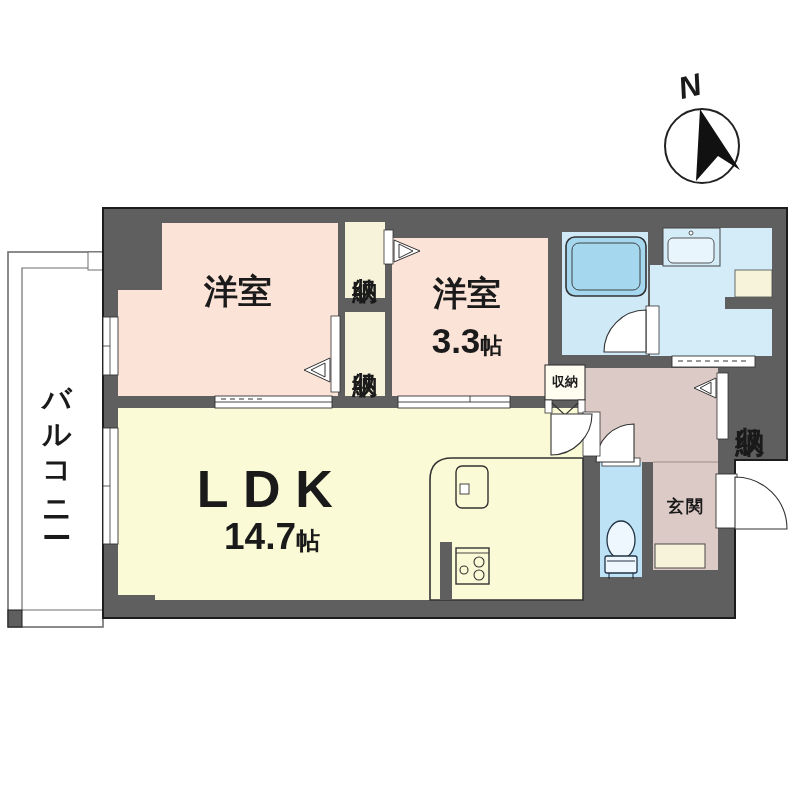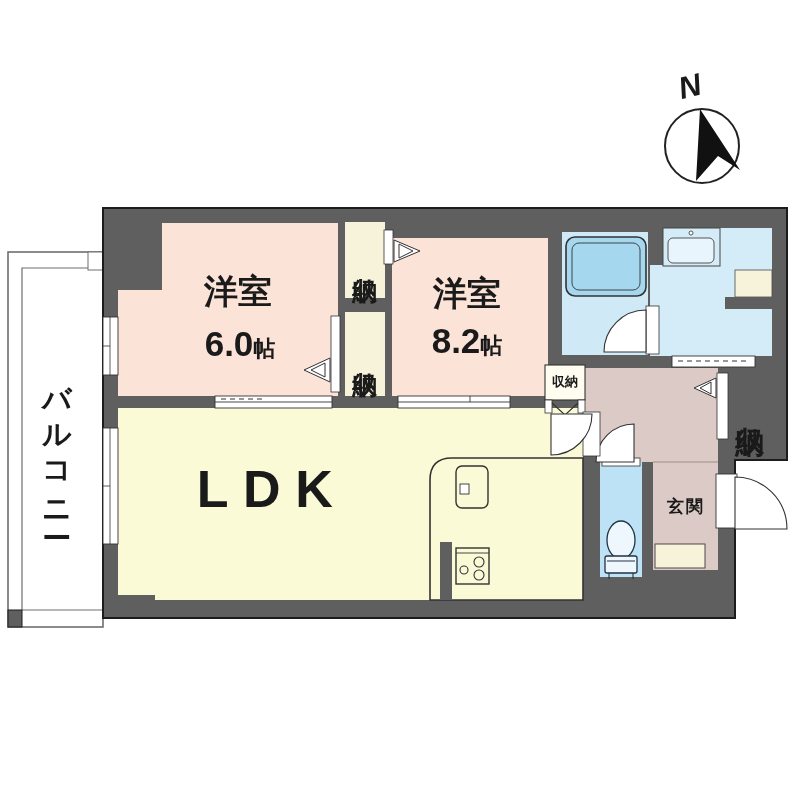--- a/index.html
+++ b/index.html
@@ -163,30 +163,30 @@
     <circle cx="702" cy="146" r="37" fill="#fff" stroke="#222" stroke-width="2"></circle>
     <path d="M700,109 L740,170 L718,156 L696,181 Z" fill="#111"></path>
   </g>
 </svg>
 
   <div class="label compass-n" style="left:690px;top:87px;">N</div>
 
   <div class="label vtext balcony-v" style="left:57px;top:447px;">バルコニー</div>
 
   <div class="label room-title" style="left:238px;top:292px;">洋室</div>
-  <div class="label room-size" style="left:240px;top:344px;">
-    <span>6.0</span><span class="unit">帖</span>
-  </div>
 
   <div class="label room-title" style="left:467px;top:294px;">洋室</div>
   <div class="label room-size" style="left:467px;top:341px;">
-    <span>8.2</span><span class="unit">帖</span>
+    <span>3.3</span><span class="unit">帖</span>
   </div>
 
   <div class="label ldk-title" style="left:272px;top:489px;">LDK</div>
+  <div class="label ldk-size" style="left:272px;top:537px;">
+    <span>14.7</span><span class="unit">帖</span>
+  </div>
 
   <div class="label genkan" style="left:686px;top:507px;">玄関</div>
 
   <div class="label vtext closet-v" style="left:365px;top:259px;">収納</div>
   <div class="label vtext closet-v" style="left:365px;top:353px;">収納</div>
   <div class="label vtext closet-v-big" style="left:750px;top:406px;">収納</div>
   <div class="label closet-small" style="left:565px;top:382px;">収納</div>
 </div>
 
 </body></html>

